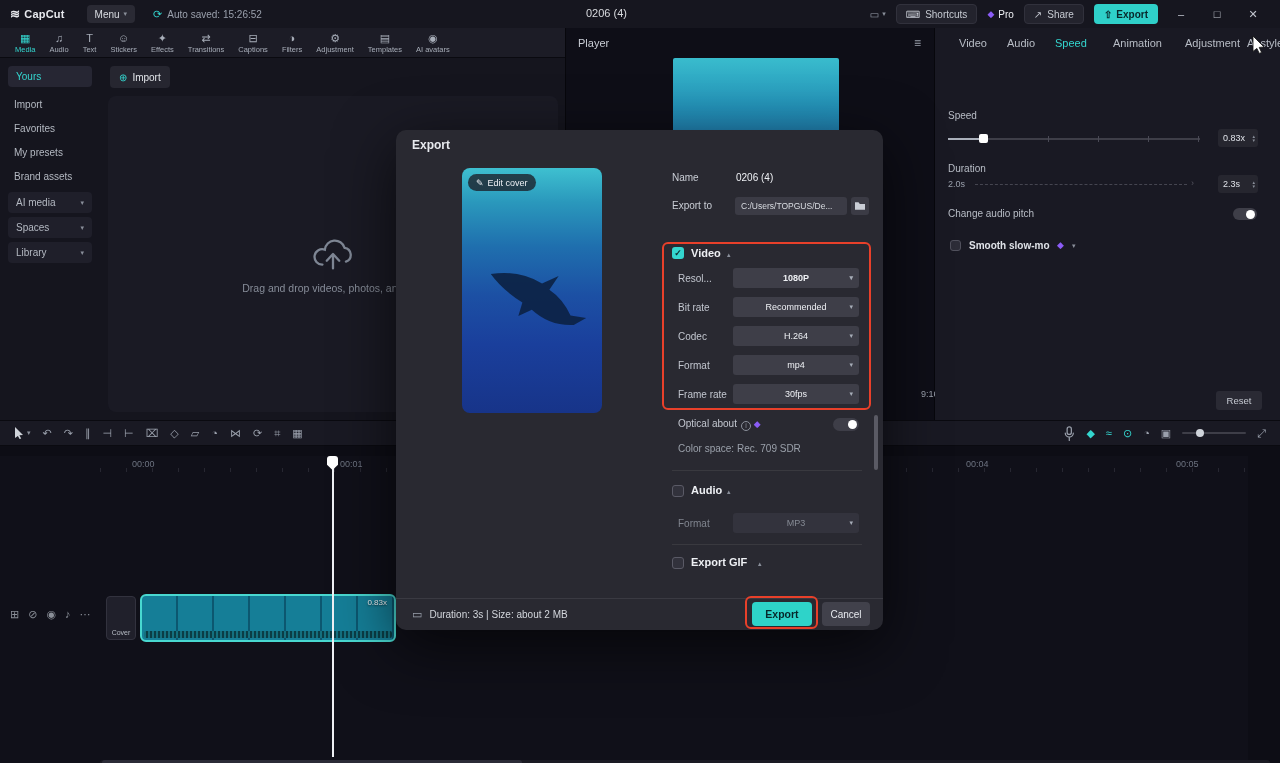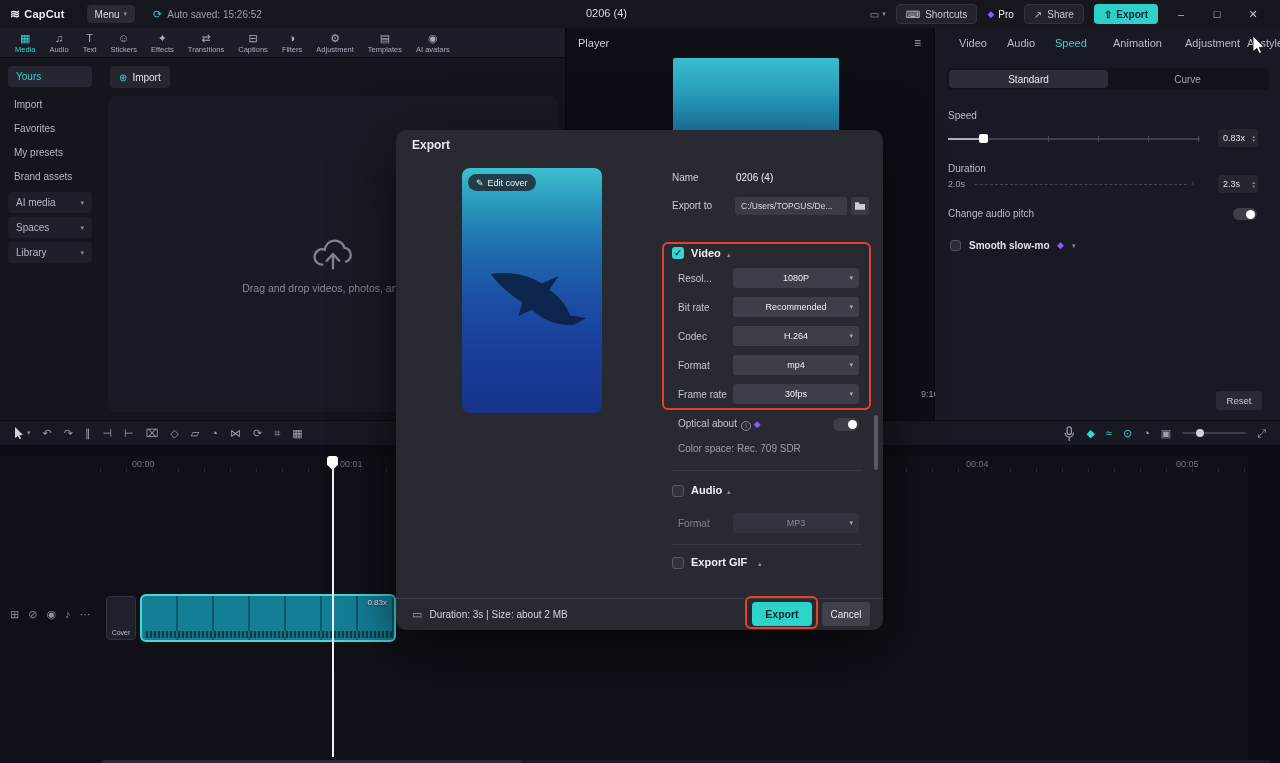--- a/index.html
+++ b/index.html
@@ -260,28 +260,20 @@
   </div>
 
   <div class="props">
     <span class="ptab" style="left:24px;"><span>Video</span></span>
     <span class="ptab" style="left:72px;"><span>Audio</span></span>
     <span class="ptab active" style="left:120px;"><span>Speed</span></span>
     <span class="ptab" style="left:178px;"><span>Animation</span></span>
     <span class="ptab" style="left:250px;"><span>Adjustment</span></span>
     <span class="ptab" style="left:312px;"><span>AI style</span></span>
 
-    <div class="seg">
-      <div class="seg-cell on">
-          <span>Standard</span>
-        </div>
-      <div class="seg-cell">
-          <span>Curve</span>
-        </div>
-    </div>
 
     <div class="abs" style="left:13px; top:82px; color:#b8bdc6;">Speed</div>
     <div class="abs" style="left:13px; top:110px; width:252px; height:2px; background:#3e3e48;">
       <div class="abs" style="left:0; top:0; width:35px; height:2px; background:#aab0bb;"></div>
       <div class="abs" style="left:100px; top:-2px; width:1px; height:6px; background:#4a4a56;"></div>
       <div class="abs" style="left:150px; top:-2px; width:1px; height:6px; background:#4a4a56;"></div>
       <div class="abs" style="left:200px; top:-2px; width:1px; height:6px; background:#4a4a56;"></div>
       <div class="abs" style="left:250px; top:-2px; width:1px; height:6px; background:#4a4a56;"></div>
       <div class="abs" style="left:31px; top:-4px; width:9px; height:9px; background:#fff; border-radius:2px;"></div>
     </div>
@@ -417,21 +409,21 @@
       <svg width="12" height="10" viewBox="0 0 14 12">
           <path d="M1 1.5 h4.2 l1.6 2 H13 v7 H1 z" fill="#c9cdd5"></path>
         </svg>
     </div>
 
     <div class="chk on" style="left:276px; top:117px;">✓</div>
     <span class="sec-title" style="left:295px; top:117px;">Video</span>
     <span class="sec-caret" style="left:331px; top:121px;">▴</span>
 
     <span class="rowlabel" style="top:143px;">Resol...</span>
-    <div class="drop" style="top:138px;">
+    <div class="drop" style="top:138px;font-weight:bold;">
         <span>1080P</span>
         <span class="dcaret">▾</span>
       </div>
 
     <span class="rowlabel" style="top:172px;">Bit rate</span>
     <div class="drop" style="top:167px;">
         <span>Recommended</span>
         <span class="dcaret">▾</span>
       </div>
 

